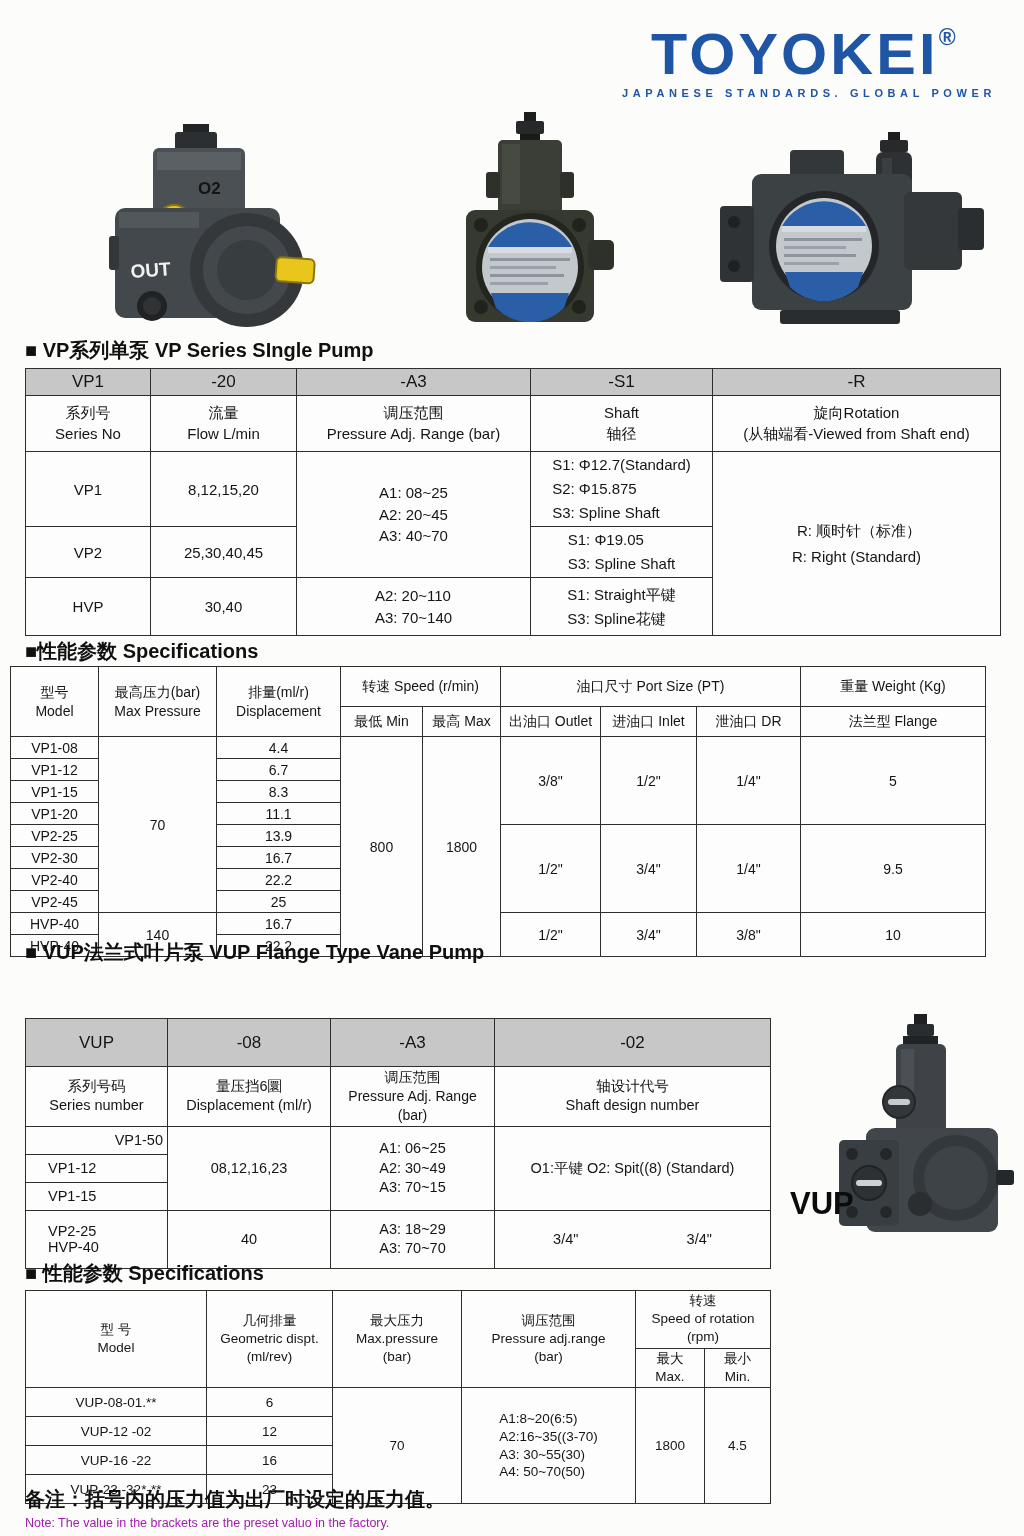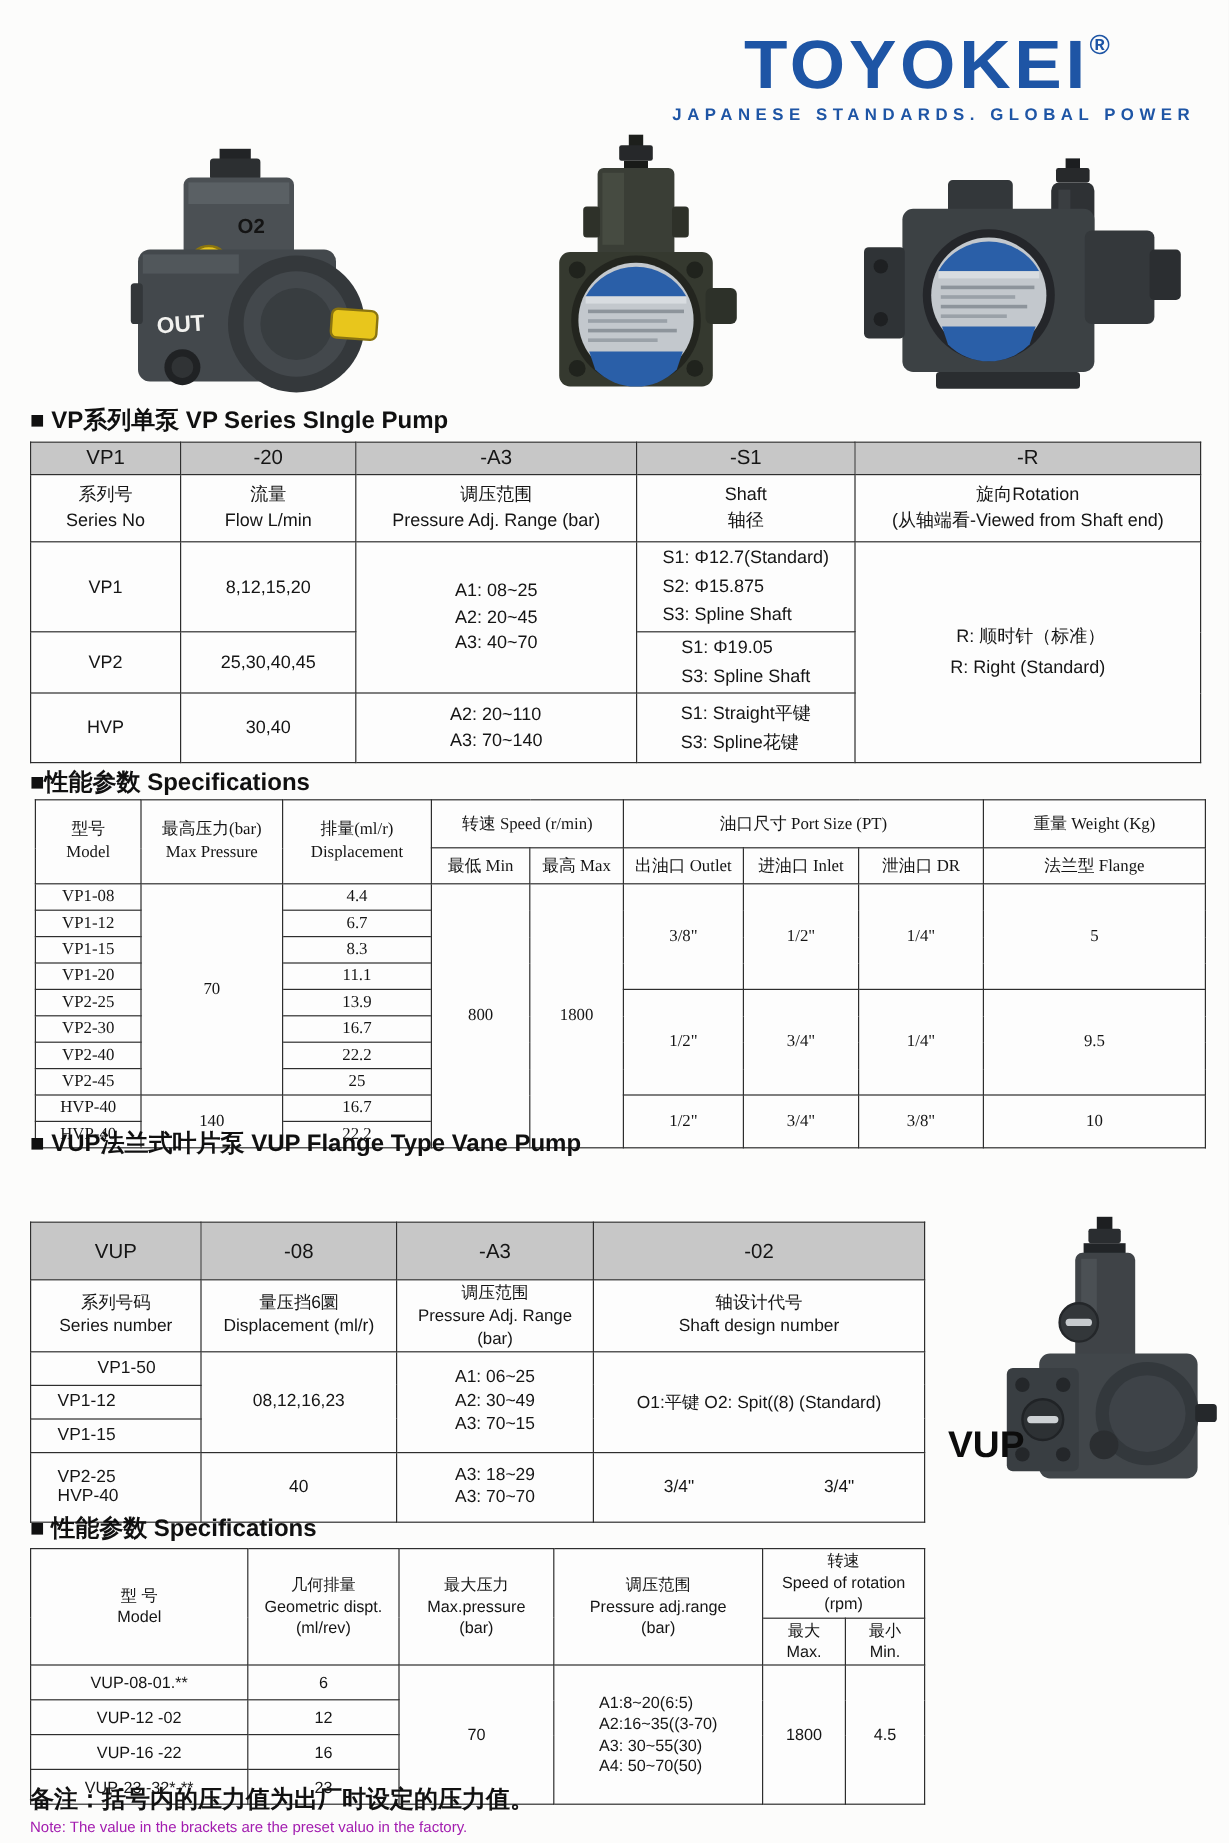--- a/index.html
+++ b/index.html
@@ -3,21 +3,21 @@
 <meta charset="utf-8">
 <style>
   html,body{margin:0;padding:0;}
   body{font-family:"Liberation Sans", sans-serif; background:#e9e9e9;}
   .page{position:relative;width:1024px;height:1536px;background:#fcfcfb;margin:0 auto;overflow:hidden;color:#1c1c1c;}
 
   
   .logo{position:absolute;top:26px;right:28px;text-align:center;color:#1e55a5;}
   .logo .word{font-size:57px;font-weight:800;letter-spacing:3px;line-height:1;display:inline-block;transform:scaleX(1.04);transform-origin:right;}
   .logo .reg{font-size:23px;font-weight:700;vertical-align:top;position:relative;top:-2px;}
-  .logo .tag{font-size:14px;font-weight:700;letter-spacing:4.6px;margin-top:4px;}
+  .logo .tag{font-size:11px;font-weight:700;letter-spacing:4.6px;margin-top:4px;}
 
   
   .photo{position:absolute;}
 
   
   .sec{position:absolute;left:25px;font-size:20px;font-weight:700;color:#101010;white-space:nowrap;}
   .sec .en{font-weight:700;}
 
   
   table.t{border-collapse:collapse;table-layout:fixed;position:absolute;background:#fdfdfd;}
@@ -190,21 +190,21 @@
       <td><span class="blk" style="line-height:1.6;"><div>S1: Straight平键</div><div>S3: Spline花键</div></span></td>
     </tr>
   </tbody>
     </table>
 
   <div class="sec" style="top:638px;">
     <span>■性能参数</span>
     <span class="en">Specifications</span>
   </div>
 
-  <table class="t t2" style="left:29px;top:666px;width:975px;font-family:Liberation Serif, serif;">
+  <table class="t t2" style="left:10px;top:666px;width:975px;">
     <colgroup>
         <col style="width:88px">
         <col style="width:118px">
         <col style="width:124px">
         <col style="width:82px">
         <col style="width:78px">
         <col style="width:100px">
         <col style="width:96px">
         <col style="width:104px">
         <col style="width:185px">
@@ -325,21 +325,21 @@
       <td class="h2l small">
             <div>调压范围</div>
             <div>Pressure Adj. Range (bar)</div>
           </td>
       <td class="h2l">
             <div>轴设计代号</div>
             <div>Shaft design number</div>
           </td>
     </tr>
     <tr style="height:28px;">
-      <td style="text-align:center;padding-left:22px;">VP1-50</td>
+      <td style="text-align:right;padding-left:22px;">VP1-50</td>
       <td rowspan="3">08,12,16,23</td>
       <td rowspan="3"><span class="blk lh13"><div>A1: 06~25</div><div>A2: 30~49</div><div>A3: 70~15</div></span></td>
       <td rowspan="3">O1:平键    O2: Spit((8) (Standard)</td>
     </tr>
     <tr style="height:28px;">
           <td style="text-align:left;padding-left:22px;">VP1-12</td>
         </tr>
     <tr style="height:28px;">
           <td style="text-align:left;padding-left:22px;">VP1-15</td>
         </tr>

